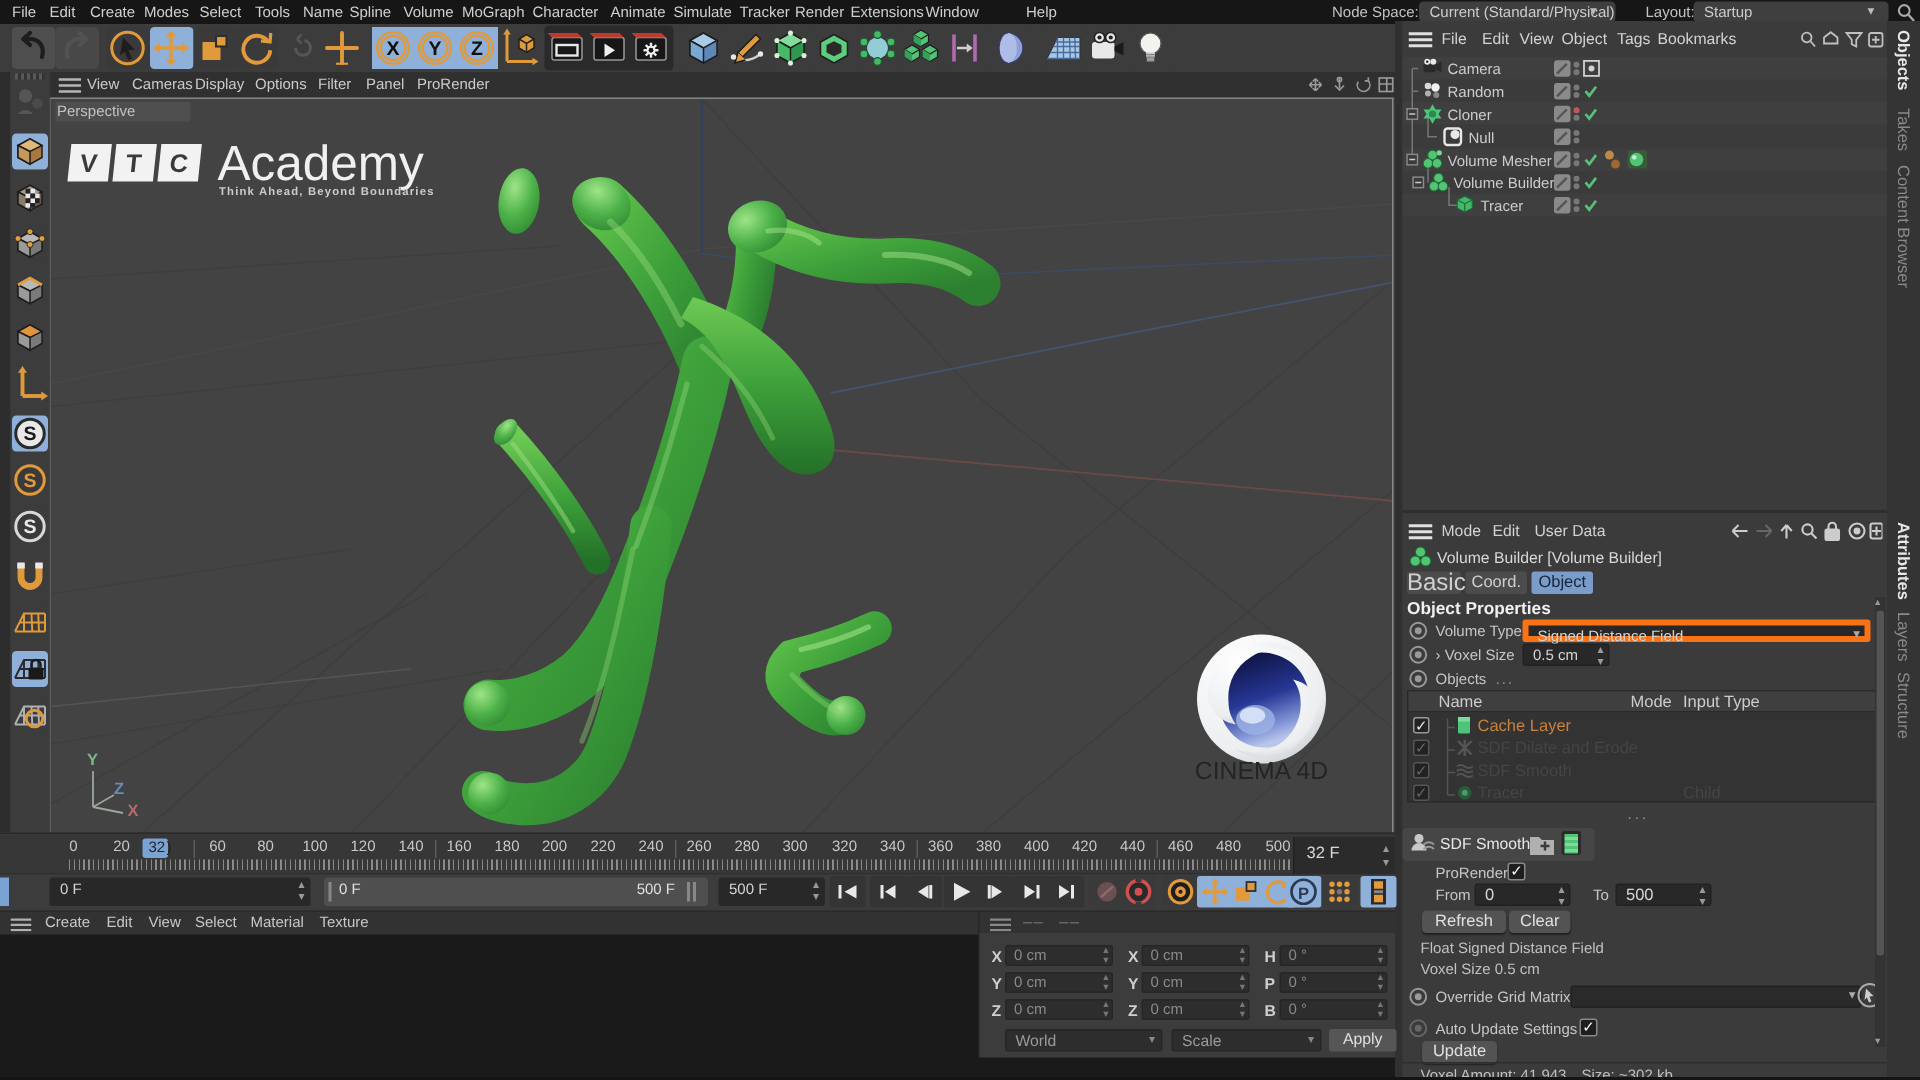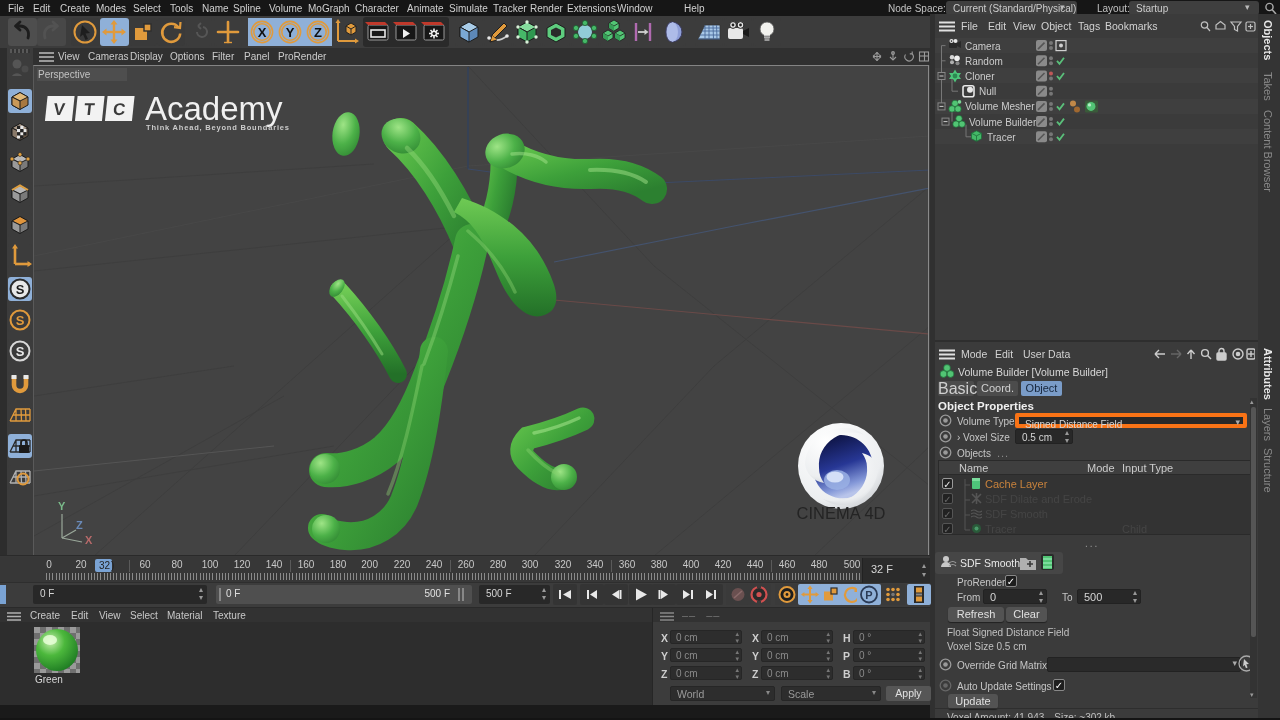--- a/index.html
+++ b/index.html
@@ -1082,37 +1082,20 @@
 <svg class="ab" style="left:660px;top:4px" width="14" height="9" viewBox="0 0 14 9">
           <g stroke="#888" stroke-width="1.5">
             <line x1="0" y1="1" x2="14" y2="1"></line>
             <line x1="0" y1="4.5" x2="14" y2="4.5"></line>
             <line x1="0" y1="8" x2="14" y2="8"></line>
           </g>
         </svg>
 <div class="ab" style="left:682px;top:1px;color:#777;font-size:11px">– – – –</div>
 </div>
 </div>
-<div class="ab" style="left:0;top:622px;width:652px;height:83px;background:#2d2d2d">
-<div class="ab" style="left:34px;top:5px;width:46px;height:46px;background:repeating-conic-gradient(#6f6f6f 0% 25%, #9a9a9a 0% 50%) 0 0/12px 12px">
-<svg width="46" height="46" viewBox="0 0 46 46">
-          <defs>
-            <radialGradient id="matg" cx="0.35" cy="0.3" r="0.95">
-              <stop offset="0" stop-color="#c8f0b0"></stop>
-              <stop offset="0.35" stop-color="#4cb83c"></stop>
-              <stop offset="0.8" stop-color="#1d7a22"></stop>
-              <stop offset="1" stop-color="#115515"></stop>
-            </radialGradient>
-          </defs>
-          <circle cx="23" cy="23" r="21" fill="url(#matg)"></circle>
-          <ellipse cx="16" cy="13" rx="7" ry="5" fill="#e8ffd8" opacity="0.85"></ellipse>
-        </svg>
-      </div>
-<div class="ab" style="left:35px;top:52px;color:#d8d8d8;font-size:10px">Green</div>
-</div>
 <div class="ab" style="left:652px;top:622px;width:278px;height:83px;background:#3c3c3c;border-left:1px solid #262626">
 <div class="ab" style="left:8px;top:10px;color:#cfcfcf;font-size:10.5px;font-weight:bold">X</div>
 <div class="ab" style="left:17px;top:8px;width:72px;height:14px;background:#2d2d2d;border:1px solid #262626;border-radius:2px">
         <div class="ab" style="left:5px;top:1px;color:#8a8a8a;font-size:10px">0 cm</div>
         <div class="ab" style="right:2px;top:-1px;color:#777;font-size:7px;line-height:7px">▴<br>▾</div>
       </div>
 <div class="ab" style="left:99px;top:10px;color:#cfcfcf;font-size:10.5px;font-weight:bold">X</div>
 <div class="ab" style="left:108px;top:8px;width:72px;height:14px;background:#2d2d2d;border:1px solid #262626;border-radius:2px">
         <div class="ab" style="left:5px;top:1px;color:#8a8a8a;font-size:10px">0 cm</div>
         <div class="ab" style="right:2px;top:-1px;color:#777;font-size:7px;line-height:7px">▴<br>▾</div>

